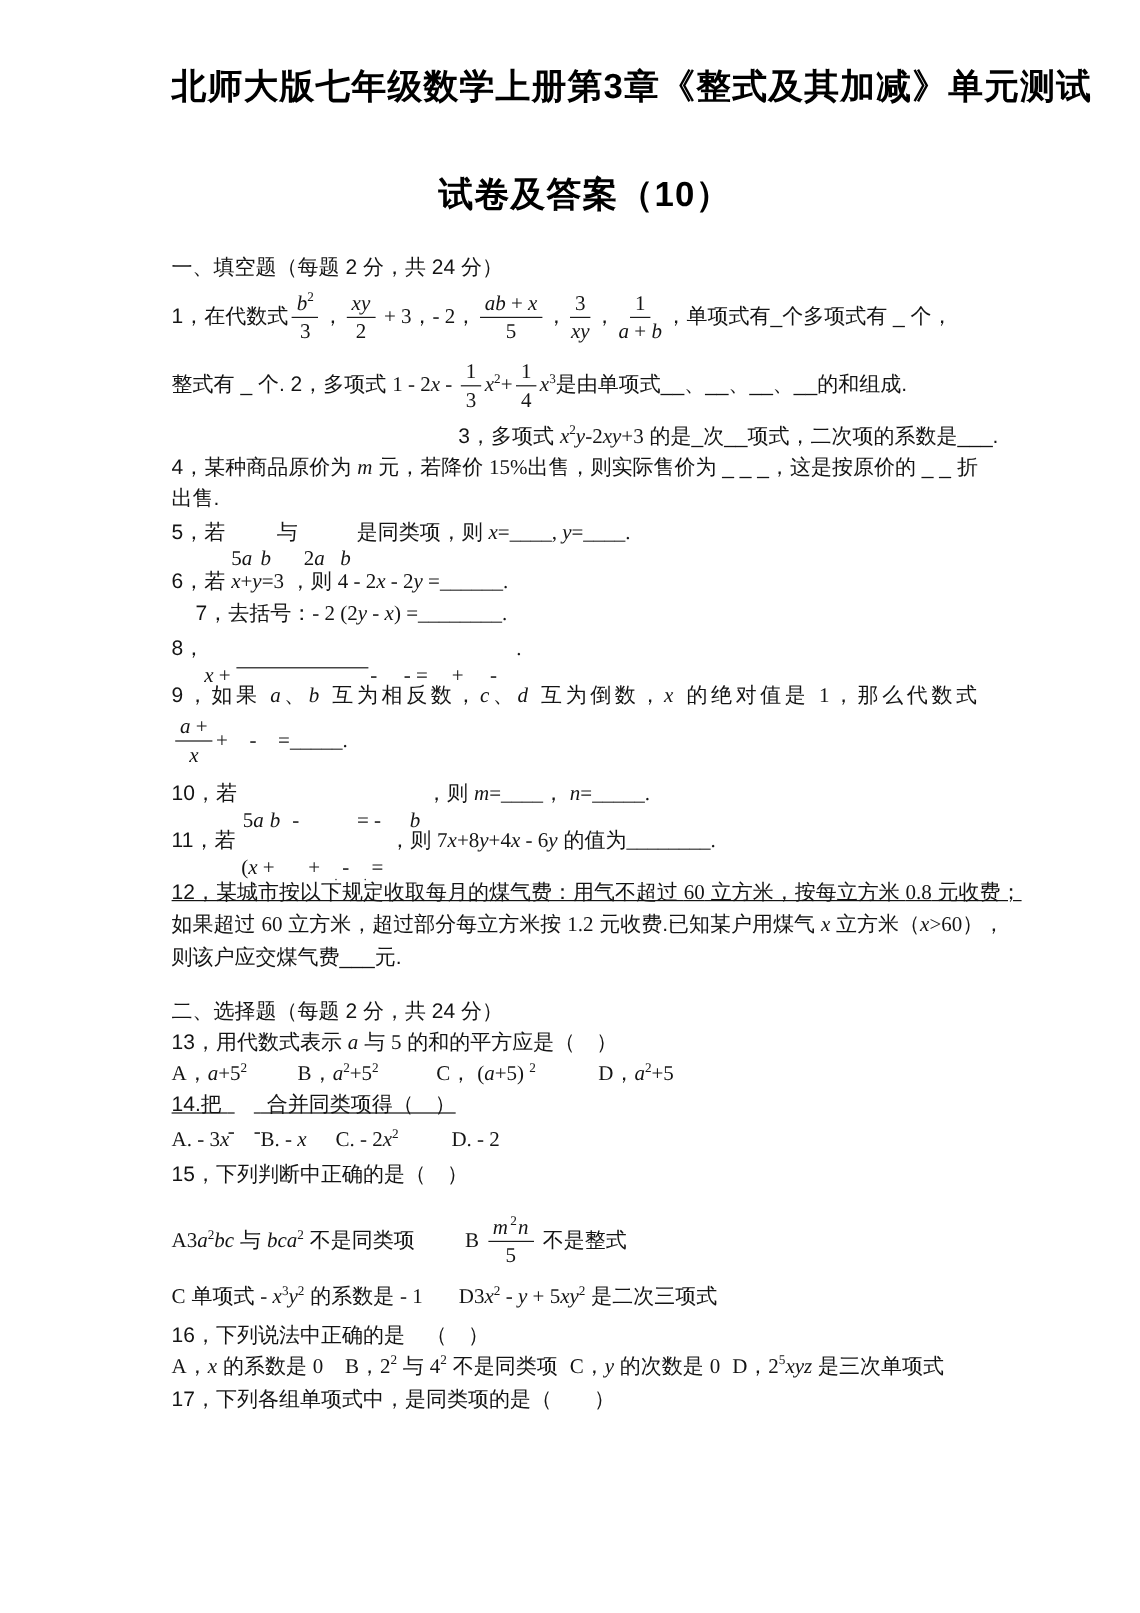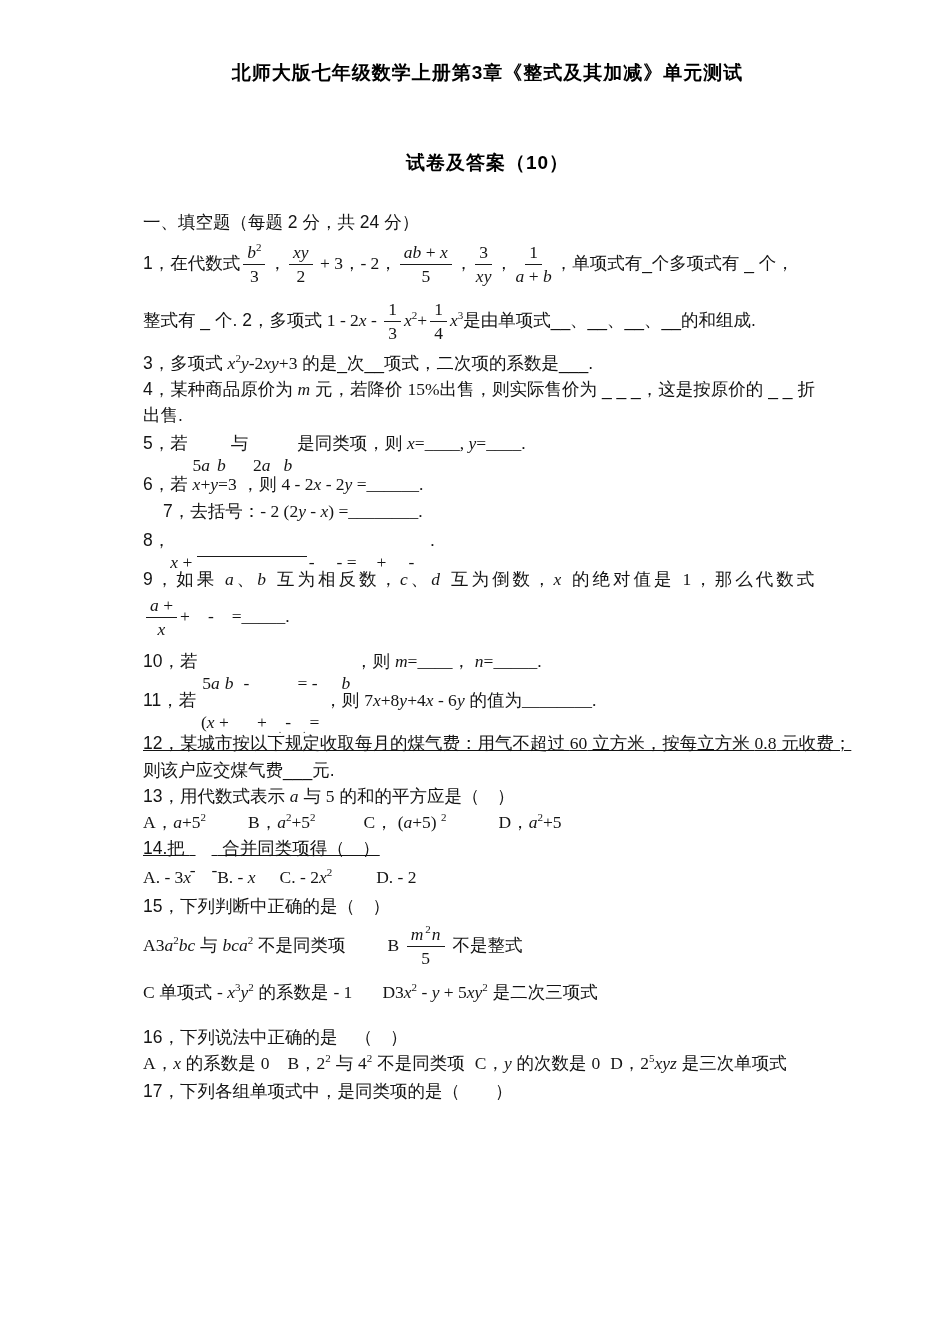--- a/index.html
+++ b/index.html
@@ -16,21 +16,21 @@
     padding:56px 118px 0 143px;
     font-size:17.5px;
   }
   .para{
     line-height:23px;
     min-height:23px;
     white-space:nowrap;
   }
   .para.title{
     font-weight:bold;
-    font-size:19px;
+    font-size:29px;
     line-height:34px;
     text-align:center;
     color:#000;
     letter-spacing:1px;
   }
   
   .tk-t{font-family:"Liberation Sans", sans-serif;}
   .tk-s{font-family:"Liberation Serif", serif;}
   .tk-m{font-family:"Liberation Serif", serif;font-style:italic;}
   .tk-sup{
@@ -94,43 +94,45 @@
           <span class="frac-num"><span class="tk-s">1</span></span>
           <span class="frac-den"><span class="tk-m">a</span><span class="tk-s"> + </span><span class="tk-m">b</span></span>
         </span><span class="tk-t">，单项式有_个多项式有 _ 个，</span></div>
       <div class="para" style="margin-top: 8px;"><span class="tk-t">整式有 _ 个. 2，多项式 </span><span class="tk-s">1 - 2</span><span class="tk-m">x</span><span class="tk-s"> - </span><span class="tk-frac">
           <span class="frac-num"><span class="tk-s">1</span></span>
           <span class="frac-den"><span class="tk-s">3</span></span>
         </span><span class="tk-m">x</span><span class="tk-sup">2</span><span class="tk-s">+</span><span class="tk-frac">
           <span class="frac-num"><span class="tk-s">1</span></span>
           <span class="frac-den"><span class="tk-s">4</span></span>
         </span><span class="tk-m">x</span><span class="tk-sup">3</span><span class="tk-t">是由单项式__、__、__、__的和组成.</span></div>
-      <div class="para" style="margin-top: 6px;"><span class="tk-t">3，多项式 </span><span class="tk-m">x</span><span class="tk-sup">2</span><span class="tk-m">y</span><span class="tk-s">-2</span><span class="tk-m">xy</span><span class="tk-s">+3</span><span class="tk-t"> 的是_次__项式，二次项的系数是___.</span></div>
+      <div class="para" style="margin-top: 6px; text-align: right;"><span class="tk-t">3，多项式 </span><span class="tk-m">x</span><span class="tk-sup">2</span><span class="tk-m">y</span><span class="tk-s">-2</span><span class="tk-m">xy</span><span class="tk-s">+3</span><span class="tk-t"> 的是_次__项式，二次项的系数是___.</span></div>
       <div class="para" style="margin-top: 3px;"><span class="tk-t">4，某种商品原价为 </span><span class="tk-m">m</span><span class="tk-t"> 元，若降价 </span><span class="tk-s">15%</span><span class="tk-t">出售，则实际售价为 _ _ _，这是按原价的 _ _ 折</span></div>
       <div class="para" style="margin-top: 3px;"><span class="tk-t">出售.</span></div>
       <div class="para" style="margin-top: 5px;"><span class="tk-t">5，若 </span><span class="tk-low"><span class="tk-s">5</span><span class="tk-m">a</span><span class="tk-sp" style="width: 7px;"></span><span class="tk-m">b</span></span><span class="tk-t"> 与 </span><span class="tk-low"><span class="tk-s">2</span><span class="tk-m">a</span><span class="tk-sp" style="width: 13px;"></span><span class="tk-m">b</span></span><span class="tk-t"> 是同类项，则 </span><span class="tk-m">x</span><span class="tk-s">=____, </span><span class="tk-m">y</span><span class="tk-s">=____.</span></div>
       <div class="para" style="margin-top: 18px;"><span class="tk-t">6，若 </span><span class="tk-m">x</span><span class="tk-s">+</span><span class="tk-m">y</span><span class="tk-s">=3</span><span class="tk-t"> ，则 </span><span class="tk-s">4 - 2</span><span class="tk-m">x</span><span class="tk-s"> - 2</span><span class="tk-m">y</span><span class="tk-s"> =______.</span></div>
       <div class="para" style="margin-top: 4px; margin-left: 20px;"><span class="tk-t">7，去括号：</span><span class="tk-s">- 2 (2</span><span class="tk-m">y</span><span class="tk-s"> - </span><span class="tk-m">x</span><span class="tk-s">) =________.</span></div>
       <div class="para" style="margin-top: 6px;"><span class="tk-t">8，</span><span class="tk-low"><span class="tk-m">x</span><span class="tk-s"> + </span><span class="tk-hl" style="width: 110px;"></span><span class="tk-sp" style="width: 2px;"></span><span class="tk-s">-</span><span class="tk-sp" style="width: 22px;"></span><span class="tk-s">- =</span><span class="tk-sp" style="width: 20px;"></span><span class="tk-s">+</span><span class="tk-sp" style="width: 22px;"></span><span class="tk-s">-</span></span><span class="tk-sp" style="width: 16px;"></span><span class="tk-s">.</span></div>
       <div class="para" style="margin-top: 16px; letter-spacing: 3px;"><span class="tk-t">9，如果 </span><span class="tk-m">a</span><span class="tk-t">、</span><span class="tk-m">b</span><span class="tk-t"> 互为相反数，</span><span class="tk-m">c</span><span class="tk-t">、</span><span class="tk-m">d</span><span class="tk-t"> 互为倒数，</span><span class="tk-m">x</span><span class="tk-t"> 的绝对值是 </span><span class="tk-s">1</span><span class="tk-t">，那么代数式</span></div>
       <div class="para" style="margin-top: 2px;"><span class="tk-frac">
           <span class="frac-num"><span class="tk-m">a</span><span class="tk-s"> +</span></span>
           <span class="frac-den"><span class="tk-m">x</span></span>
         </span><span class="tk-s">+</span><span class="tk-sp" style="width: 18px;"></span><span class="tk-s">-</span><span class="tk-sp" style="width: 18px;"></span><span class="tk-s">=_____.</span></div>
       <div class="para" style="margin-top: 8px;"><span class="tk-t">10，若 </span><span class="tk-low"><span class="tk-s">5</span><span class="tk-m">a</span><span class="tk-sp" style="width: 5px;"></span><span class="tk-m">b</span><span class="tk-sp" style="width: 10px;"></span><span class="tk-s">-</span><span class="tk-sp" style="width: 48px;"></span><span class="tk-s">= -</span><span class="tk-sp" style="width: 24px;"></span><span class="tk-m">b</span></span><span class="tk-t"> ，则 </span><span class="tk-m">m</span><span class="tk-s">=____</span><span class="tk-t">， </span><span class="tk-m">n</span><span class="tk-s">=_____.</span></div>
       <div class="para" style="margin-top: 16px;"><span class="tk-t">11，若 </span><span class="tk-low"><span class="tk-s">(</span><span class="tk-m">x</span><span class="tk-s"> +</span><span class="tk-sp" style="width: 28px;"></span><span class="tk-s">+</span><span class="tk-sp" style="width: 12px;"></span><span class="tk-sub">.</span><span class="tk-sp" style="width: 4px;"></span><span class="tk-s">-</span><span class="tk-sp" style="width: 12px;"></span><span class="tk-sub">.</span><span class="tk-sp" style="width: 4px;"></span><span class="tk-s">=</span></span><span class="tk-t"> ，则 </span><span class="tk-s">7</span><span class="tk-m">x</span><span class="tk-s">+8</span><span class="tk-m">y</span><span class="tk-s">+4</span><span class="tk-m">x</span><span class="tk-s"> - 6</span><span class="tk-m">y</span><span class="tk-t"> 的值为</span><span class="tk-s">________.</span></div>
       <div class="para" style="margin-top: 20px; text-decoration: underline;"><span class="tk-t">12，某城市按以下规定收取每月的煤气费：用气不超过 </span><span class="tk-s">60</span><span class="tk-t"> 立方米，按每立方米 </span><span class="tk-s">0.8</span><span class="tk-t"> 元收费；</span></div>
+      <div class="para" style="margin-top: 4px;"><span class="tk-t">如果超过 </span><span class="tk-s">60</span><span class="tk-t"> 立方米，超过部分每立方米按 </span><span class="tk-s">1.2</span><span class="tk-t"> 元收费.已知某户用煤气 </span><span class="tk-m">x</span><span class="tk-t"> 立方米（</span><span class="tk-m">x</span><span class="tk-s">&gt;60</span><span class="tk-t">），</span></div>
       <div class="para" style="margin-top: 4px;"><span class="tk-t">则该户应交煤气费___元.</span></div>
+      <div class="para" style="margin-top: 22px;"><span class="tk-t">二、选择题（每题 2 分，共 24 分）</span></div>
       <div class="para" style="margin-top: 3px;"><span class="tk-t">13，用代数式表示 </span><span class="tk-m">a</span><span class="tk-t"> 与 </span><span class="tk-s">5</span><span class="tk-t"> 的和的平方应是（　）</span></div>
       <div class="para" style="margin-top: 3px;"><span class="tk-s">A</span><span class="tk-t">，</span><span class="tk-m">a</span><span class="tk-s">+5</span><span class="tk-sup">2</span><span class="tk-sp" style="width: 42px;"></span><span class="tk-s">B</span><span class="tk-t">，</span><span class="tk-m">a</span><span class="tk-sup">2</span><span class="tk-s">+5</span><span class="tk-sup">2</span><span class="tk-sp" style="width: 48px;"></span><span class="tk-s">C</span><span class="tk-t">， </span><span class="tk-s">(</span><span class="tk-m">a</span><span class="tk-s">+5) </span><span class="tk-sup">2</span><span class="tk-sp" style="width: 52px;"></span><span class="tk-s">D</span><span class="tk-t">，</span><span class="tk-m">a</span><span class="tk-sup">2</span><span class="tk-s">+5</span></div>
       <div class="para" style="margin-top: 3px; text-decoration: underline;"><span class="tk-t">14.把 </span><span class="tk-low"><span class="tk-s">-</span><span class="tk-sp" style="width: 16px;"></span><span class="tk-s">-</span></span><span class="tk-t"> 合并同类项得（　）</span></div>
       <div class="para" style="margin-top: 6px;"><span class="tk-s">A. - 3</span><span class="tk-m">x</span><span class="tk-sp" style="width: 26px;"></span><span class="tk-s">B. - </span><span class="tk-m">x</span><span class="tk-sp" style="width: 24px;"></span><span class="tk-s">C. - 2</span><span class="tk-m">x</span><span class="tk-sup">2</span><span class="tk-sp" style="width: 44px;"></span><span class="tk-s">D. - 2</span></div>
       <div class="para" style="margin-top: 6px;"><span class="tk-t">15，下列判断中正确的是（　）</span></div>
-      <div class="para" style="margin-top: 4px;"><span class="tk-s">A3</span><span class="tk-m">a</span><span class="tk-sup">2</span><span class="tk-m">bc</span><span class="tk-t"> 与 </span><span class="tk-m">bca</span><span class="tk-sup">2</span><span class="tk-t"> 不是同类项</span><span class="tk-sp" style="width: 42px;"></span><span class="tk-s">B </span><span class="tk-frac">
+      <div class="para" style="margin-top: 20px;"><span class="tk-s">A3</span><span class="tk-m">a</span><span class="tk-sup">2</span><span class="tk-m">bc</span><span class="tk-t"> 与 </span><span class="tk-m">bca</span><span class="tk-sup">2</span><span class="tk-t"> 不是同类项</span><span class="tk-sp" style="width: 42px;"></span><span class="tk-s">B </span><span class="tk-frac">
           <span class="frac-num"><span class="tk-m">m</span><span class="tk-sp" style="width: 2px;"></span><span class="tk-sup">2</span><span class="tk-sp" style="width: 1px;"></span><span class="tk-m">n</span></span>
           <span class="frac-den"><span class="tk-s">5</span></span>
         </span><span class="tk-t"> 不是整式</span></div>
       <div class="para" style="margin-top: 10px;"><span class="tk-s">C</span><span class="tk-t"> 单项式 </span><span class="tk-s">- </span><span class="tk-m">x</span><span class="tk-sup">3</span><span class="tk-m">y</span><span class="tk-sup">2</span><span class="tk-t"> 的系数是 </span><span class="tk-s">- 1</span><span class="tk-sp" style="width: 30px;"></span><span class="tk-s">D3</span><span class="tk-m">x</span><span class="tk-sup">2</span><span class="tk-s"> - </span><span class="tk-m">y</span><span class="tk-s"> + 5</span><span class="tk-m">xy</span><span class="tk-sup">2</span><span class="tk-t"> 是二次三项式</span></div>
-      <div class="para" style="margin-top: 22px;"><span class="tk-t">16，下列说法中正确的是　（　）</span></div>
+      <div class="para" style="margin-top: 9px;"><span class="tk-t">16，下列说法中正确的是　（　）</span></div>
       <div class="para" style="margin-top: 3px;"><span class="tk-s">A</span><span class="tk-t">，</span><span class="tk-m">x</span><span class="tk-t"> 的系数是 </span><span class="tk-s">0</span><span class="tk-sp" style="width: 18px;"></span><span class="tk-s">B</span><span class="tk-t">，</span><span class="tk-s">2</span><span class="tk-sup">2</span><span class="tk-t"> 与 </span><span class="tk-s">4</span><span class="tk-sup">2</span><span class="tk-t"> 不是同类项</span><span class="tk-sp" style="width: 10px;"></span><span class="tk-s">C</span><span class="tk-t">，</span><span class="tk-m">y</span><span class="tk-t"> 的次数是 </span><span class="tk-s">0</span><span class="tk-sp" style="width: 10px;"></span><span class="tk-s">D</span><span class="tk-t">，</span><span class="tk-s">2</span><span class="tk-sup">5</span><span class="tk-m">xyz</span><span class="tk-t"> 是三次单项式</span></div>
       <div class="para" style="margin-top: 5px;"><span class="tk-t">17，下列各组单项式中，是同类项的是（　　）</span></div>
     </main>
 </div>
 
 </body></html>

